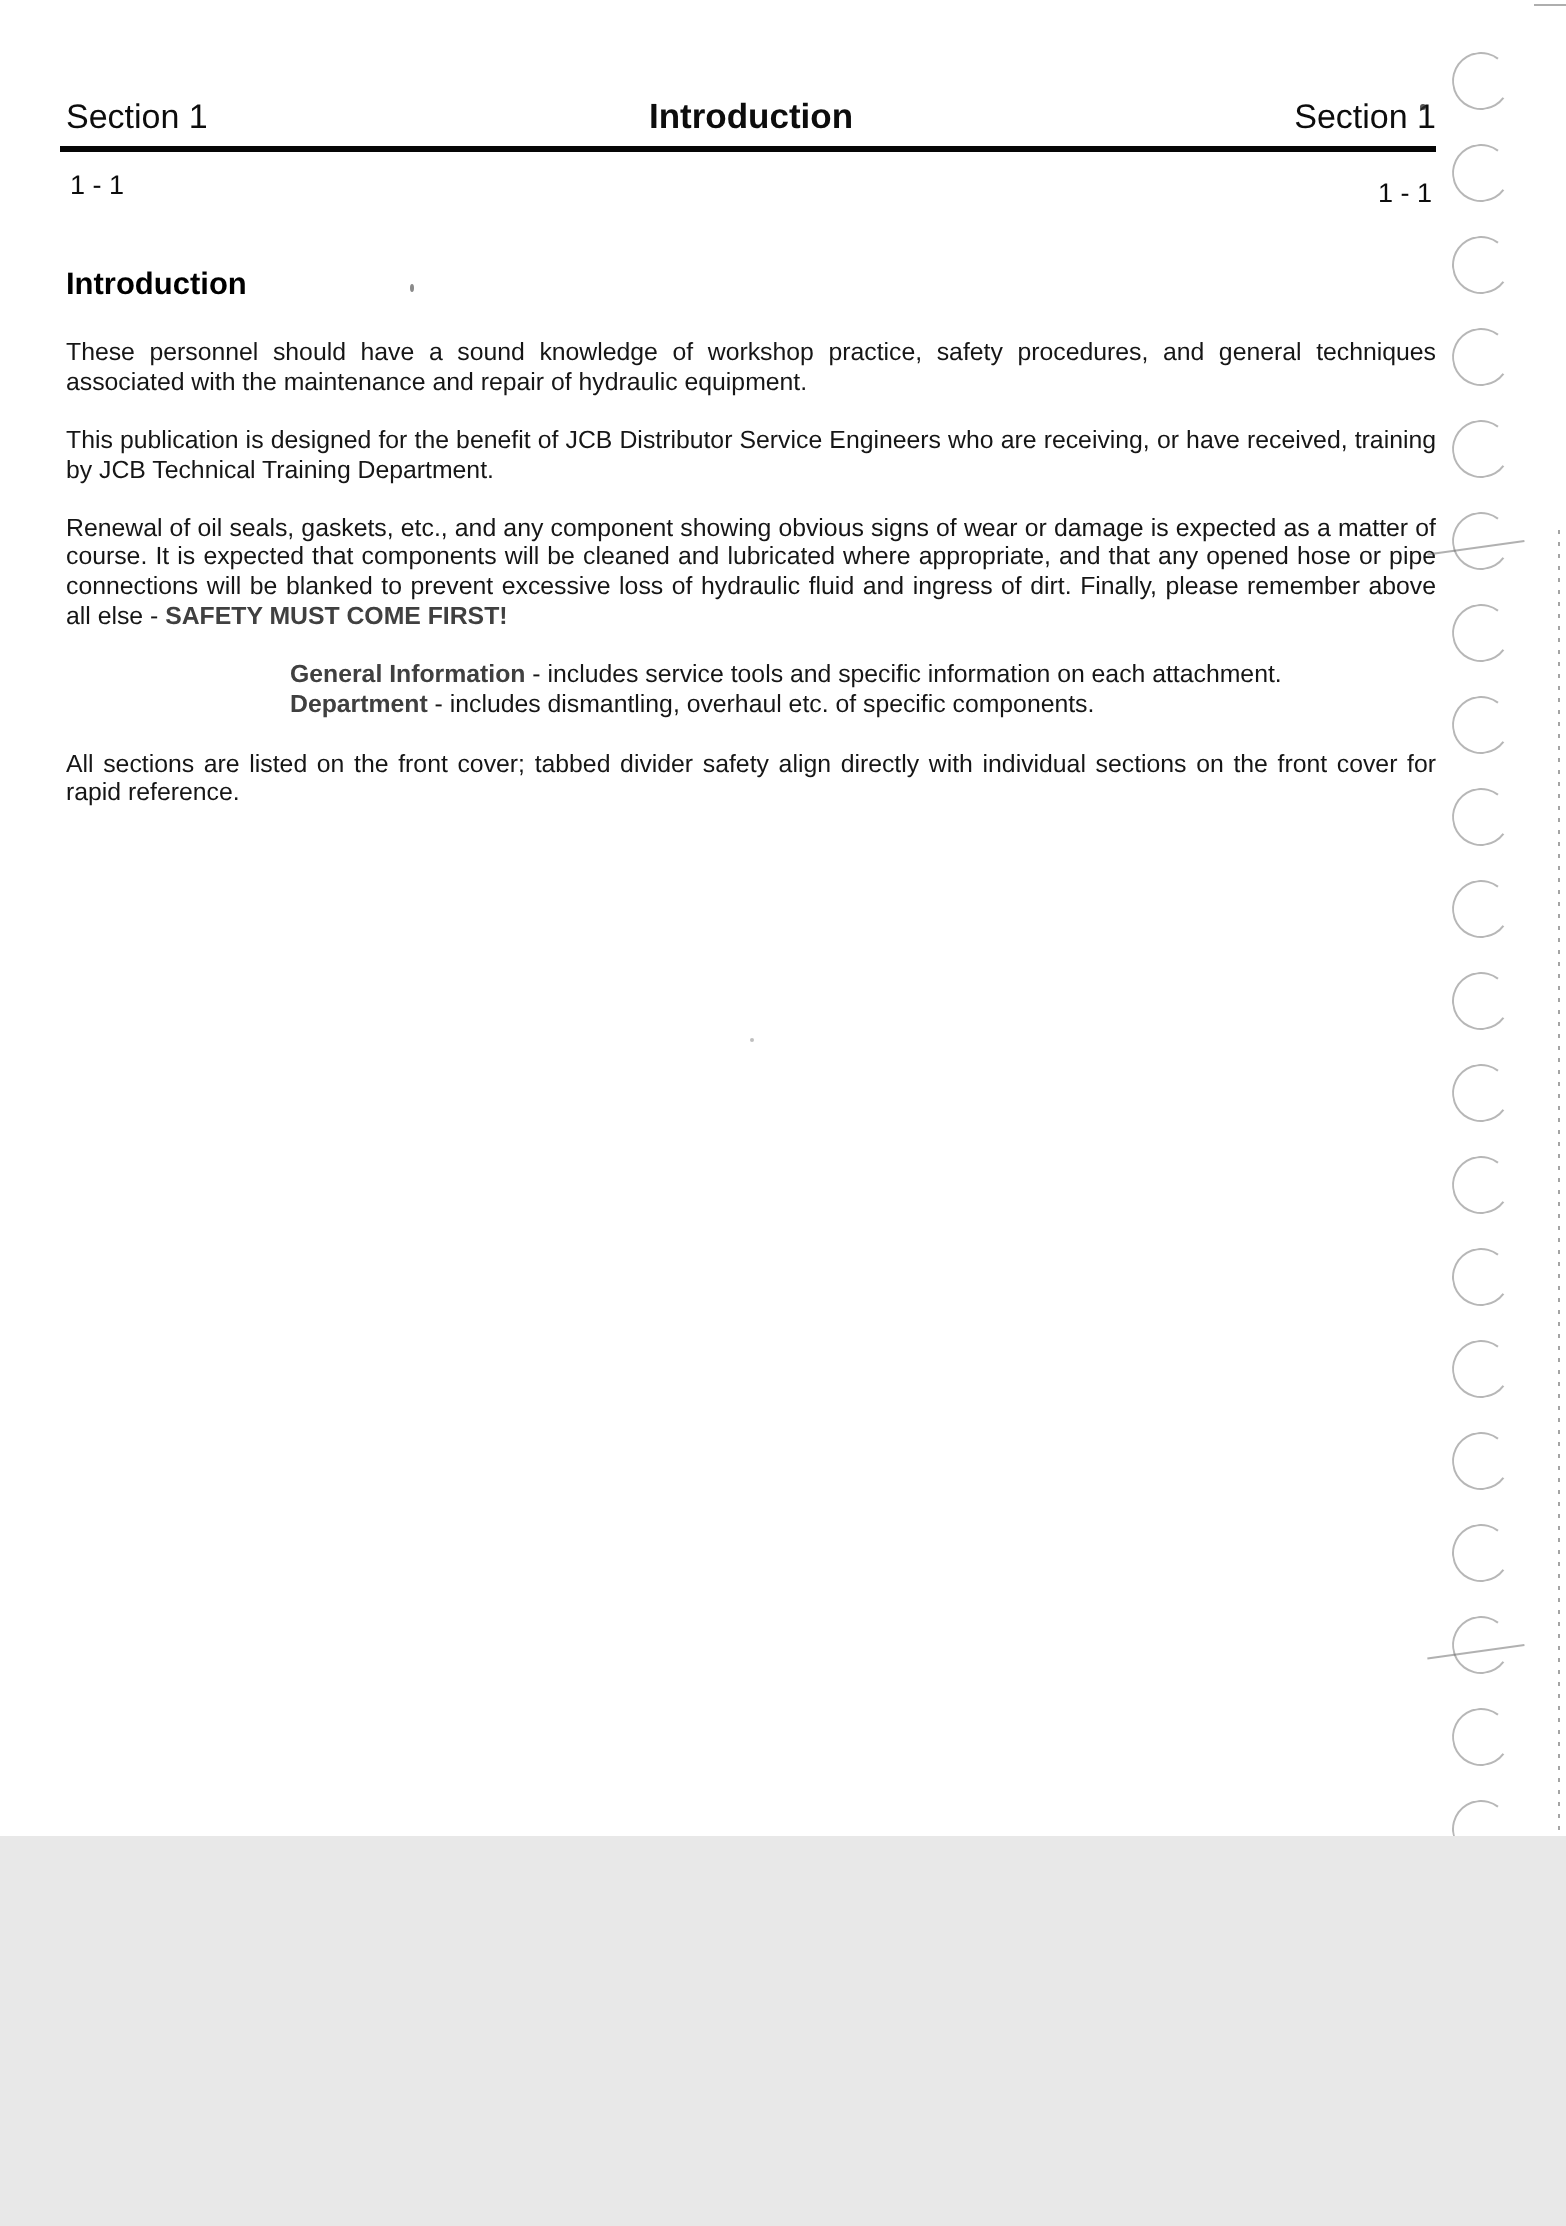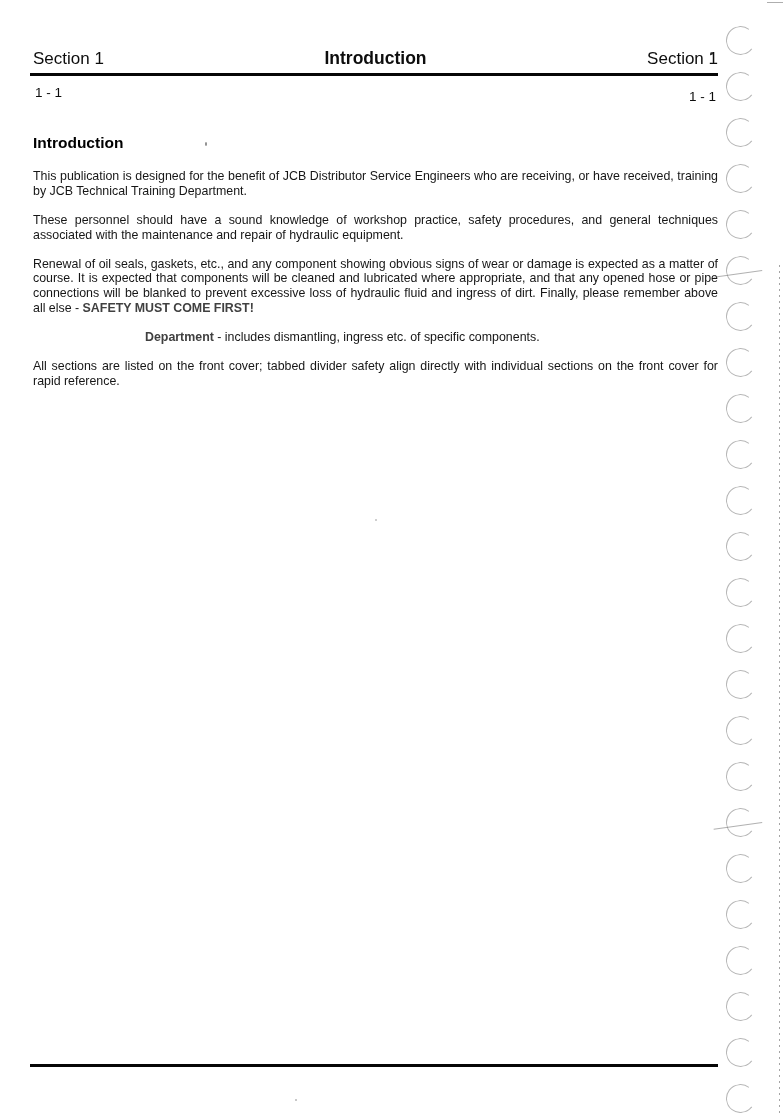--- a/index.html
+++ b/index.html
@@ -1,19 +1,19 @@
 <!DOCTYPE html>
 <html><head>
 <meta charset="utf-8">
 <style>
   html, body { margin: 0; padding: 0; background: #e8e8e8; }
   .page {
     position: relative;
     width: 783px;
-    height: 1113px;
+    height: 918px;
     background: #ffffff;
     font-family: "Liberation Sans", sans-serif;
     color: #161616;
     overflow: hidden;
     margin: 0 auto;
   }
 
   
   .header-row {
     position: absolute;
@@ -129,26 +129,27 @@
     <span>Section 1</span>
     <span class="hdr-title">Introduction</span>
     <span>Section 1</span>
   </div>
   <div class="header-rule"></div>
   <div class="pnum-left">1 - 1</div>
   <div class="pnum-right">1 - 1</div>
 
   <div class="doc-body">
     <h1>Introduction</h1>
+    <p>These personnel should have a sound knowledge of workshop practice, safety procedures, and general techniques associated with the maintenance and repair of hydraulic equipment.</p>
     <p>This publication is designed for the benefit of JCB Distributor Service Engineers who are receiving, or have received, training by JCB Technical Training Department.</p>
-    <p>These personnel should have a sound knowledge of workshop practice, safety procedures, and general techniques associated with the maintenance and repair of hydraulic equipment.</p>
     <p><span>Renewal of oil seals, gaskets, etc., and any component showing obvious signs of wear or damage is expected as a matter of course. It is expected that components will be cleaned and lubricated where appropriate, and that any opened hose or pipe connections will be blanked to prevent excessive loss of hydraulic fluid and ingress of dirt. Finally, please remember above all else - </span><strong>SAFETY MUST COME FIRST!</strong></p>
 
     <div class="term-list">
-      <div class="list-row"><strong>Department</strong><span> - includes dismantling, ingress etc. of specific components.</span></div>
+      <div class="list-row"><strong>General Information</strong><span> - includes service tools and specific information on each attachment.</span></div>
+      <div class="list-row"><strong>Department</strong><span> - includes dismantling, overhaul etc. of specific components.</span></div>
     </div>
 
     <p>All sections are listed on the front cover; tabbed divider safety align directly with individual sections on the front cover for rapid reference.</p>
   </div>
 
   <div class="footer-rule"></div>
   <div class="footer-left">9803/1400</div>
   <div class="footer-right">Issue 1</div>
 
   <div id="holes">

